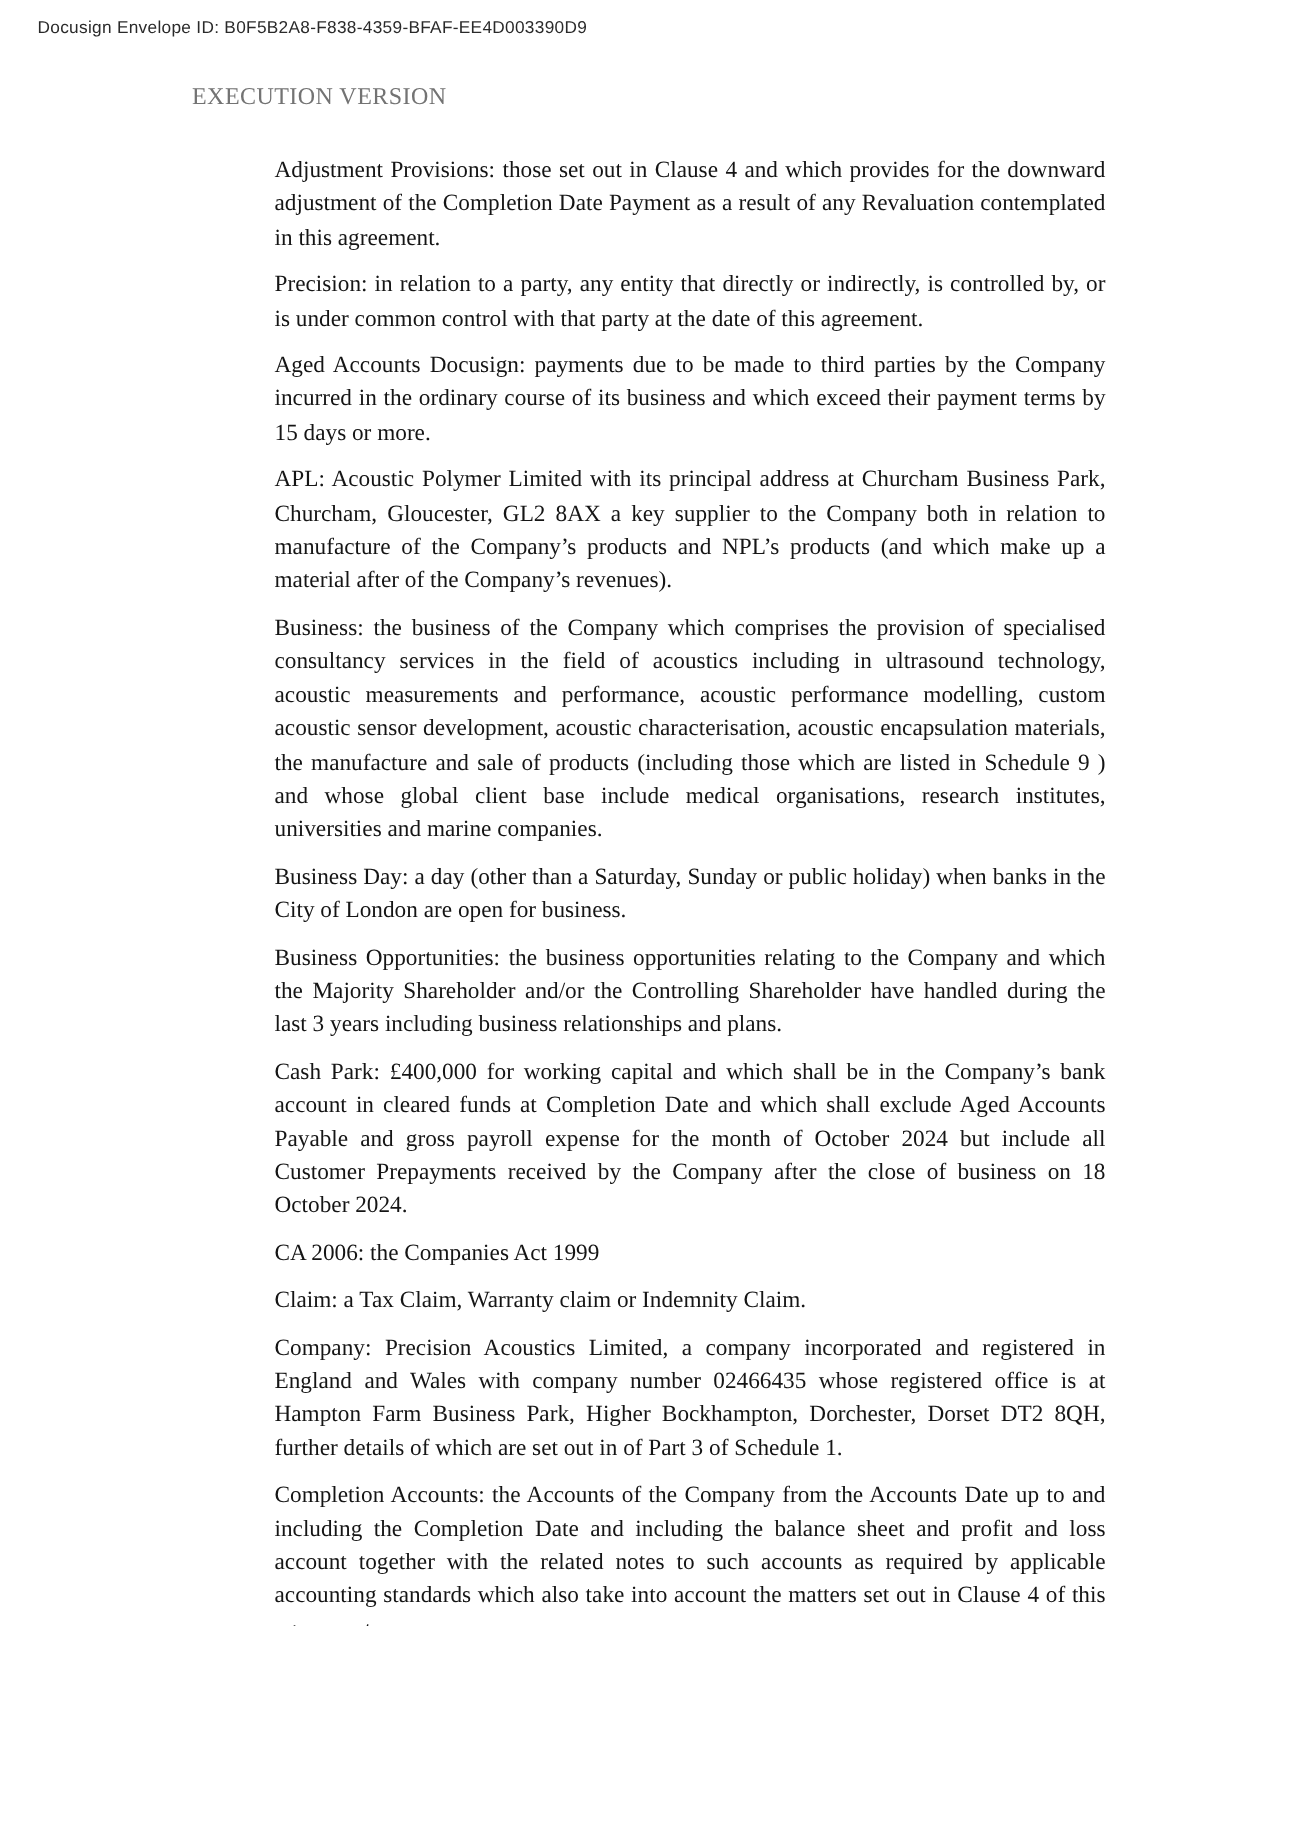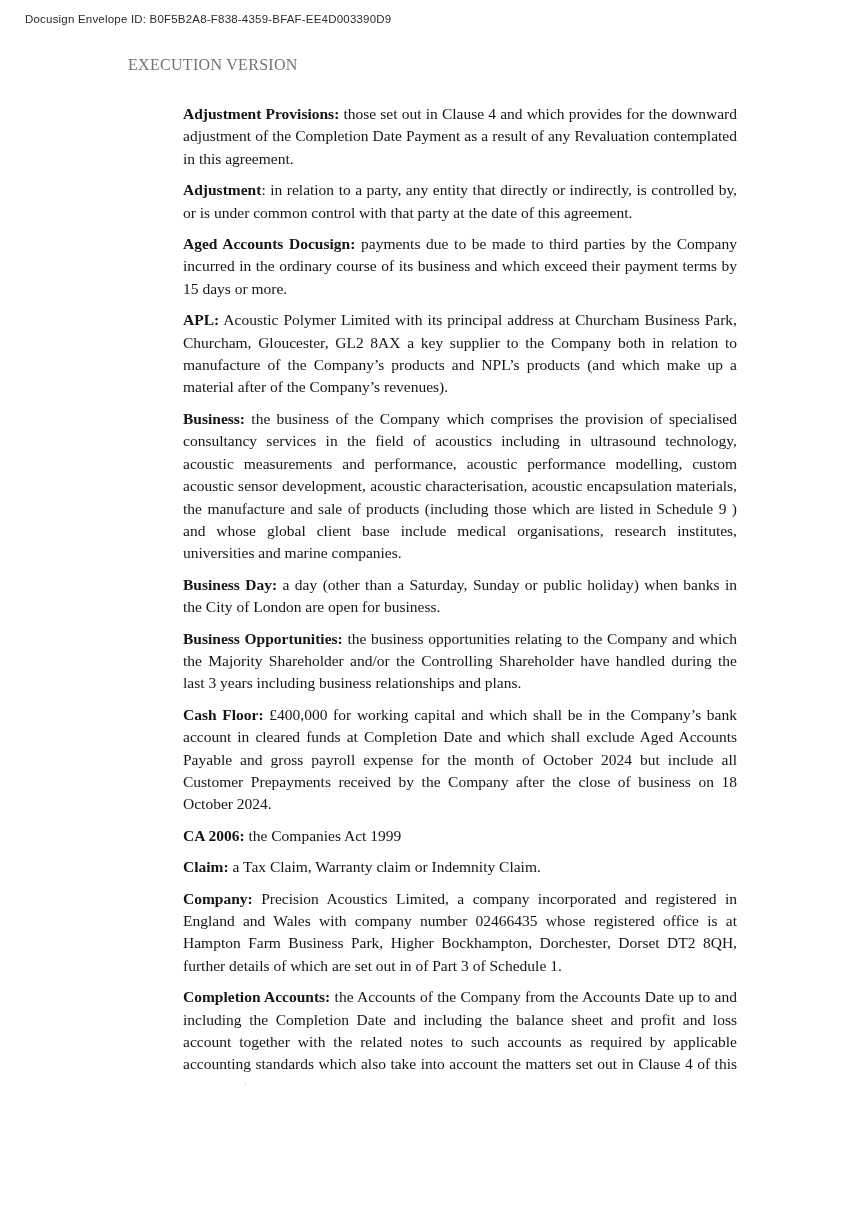--- a/index.html
+++ b/index.html
@@ -43,21 +43,21 @@
     width: 554px;
   }
   .content p.def {
     margin: 0 0 9px 0;
     font-size: 15.5px;
     line-height: 22.4px;
     text-align: justify;
     color: #151515;
   }
   .content p.def b {
-    font-weight: bold;
+    font-weight: normal;
   }
   .page-number {
     position: absolute;
     left: 0;
     top: 1140px;
     width: 100%;
     text-align: center;
     font-size: 15px;
     color: #1b1b1b;
   }
@@ -68,33 +68,33 @@
 <div class="page">
 
   <div class="docusign-header">Docusign Envelope ID: B0F5B2A8-F838-4359-BFAF-EE4D003390D9</div>
 
   <div class="execution-version">EXECUTION VERSION</div>
 
   <div class="content">
 
   <p class="def"><b>Adjustment Provisions:</b><span> those set out in Clause 4 and which provides for the downward adjustment of the Completion Date Payment as a result of any Revaluation contemplated in this agreement.</span></p>
 
-  <p class="def"><b>Adjustment</b><span>: in relation to a party, any entity that directly or indirectly, is controlled by, or is under common control with that party at the date of this agreement.</span></p>
+  <p class="def"><b>Precision</b><span>: in relation to a party, any entity that directly or indirectly, is controlled by, or is under common control with that party at the date of this agreement.</span></p>
 
   <p class="def"><b>Aged Accounts Docusign:</b><span> payments due to be made to third parties by the Company incurred in the ordinary course of its business and which exceed their payment terms by 15 days or more.</span></p>
 
   <p class="def"><b>APL:</b><span> Acoustic Polymer Limited with its principal address at Churcham Business Park, Churcham, Gloucester, GL2 8AX a key supplier to the Company both in relation to manufacture of the Company’s products and NPL’s products (and which make up a material after of the Company’s revenues).</span></p>
 
   <p class="def"><b>Business:</b><span> the business of the Company which comprises the provision of specialised consultancy services in the field of acoustics including in ultrasound technology, acoustic measurements and performance, acoustic performance modelling, custom acoustic sensor development, acoustic characterisation, acoustic encapsulation materials, the manufacture and sale of products (including those which are listed in Schedule 9 ) and whose global client base include medical organisations, research institutes, universities and marine companies.</span></p>
 
   <p class="def"><b>Business Day:</b><span> a day (other than a Saturday, Sunday or public holiday) when banks in the City of London are open for business.</span></p>
 
   <p class="def"><b>Business Opportunities:</b><span> the business opportunities relating to the Company and which the Majority Shareholder and/or the Controlling Shareholder have handled during the last 3 years including business relationships and plans.</span></p>
 
-  <p class="def"><b>Cash Floor:</b><span> £400,000 for working capital and which shall be in the Company’s bank account in cleared funds at Completion Date and which shall exclude Aged Accounts Payable and gross payroll expense for the month of October 2024 but include all Customer Prepayments received by the Company after the close of business on 18 October 2024.</span></p>
+  <p class="def"><b>Cash Park:</b><span> £400,000 for working capital and which shall be in the Company’s bank account in cleared funds at Completion Date and which shall exclude Aged Accounts Payable and gross payroll expense for the month of October 2024 but include all Customer Prepayments received by the Company after the close of business on 18 October 2024.</span></p>
 
   <p class="def"><b>CA 2006:</b><span> the Companies Act 1999</span></p>
 
   <p class="def"><b>Claim:</b><span> a Tax Claim, Warranty claim or Indemnity Claim.</span></p>
 
   <p class="def"><b>Company:</b><span> Precision Acoustics Limited, a company incorporated and registered in England and Wales with company number 02466435 whose registered office is at Hampton Farm Business Park, Higher Bockhampton, Dorchester, Dorset DT2 8QH, further details of which are set out in of Part 3 of Schedule 1.</span></p>
 
   <p class="def"><b>Completion Accounts:</b><span> the Accounts of the Company from the Accounts Date up to and including the Completion Date and including the balance sheet and profit and loss account together with the related notes to such accounts as required by applicable accounting standards which also take into account the matters set out in Clause 4 of this agreement.</span></p>
 </div>
 

